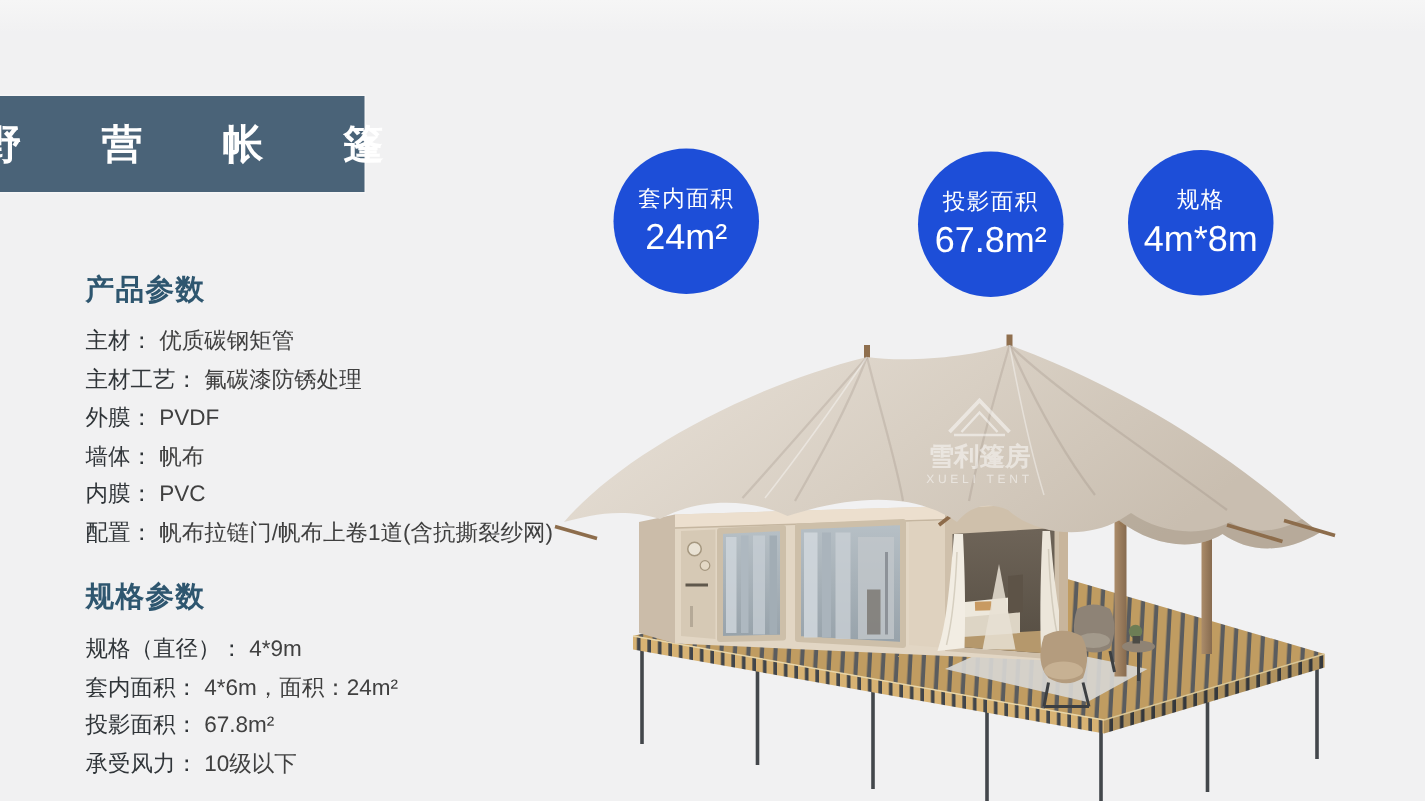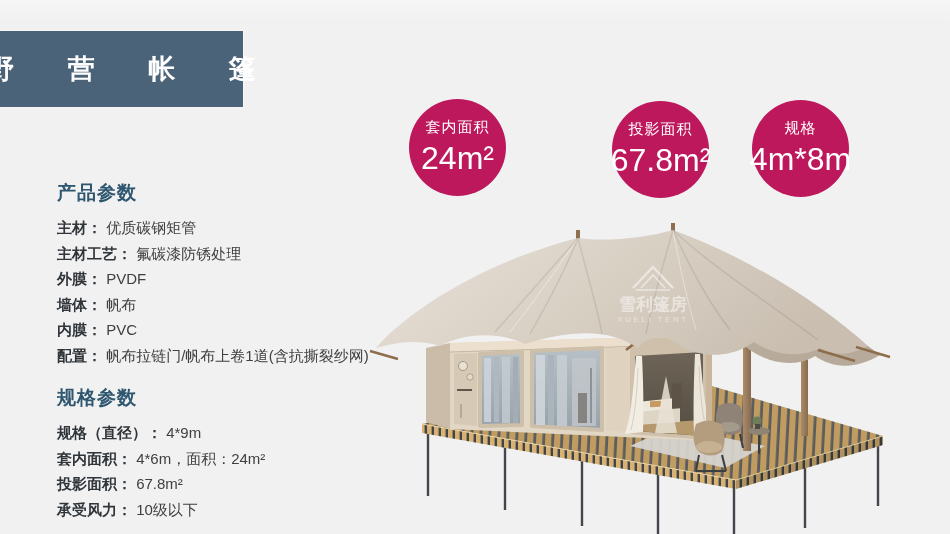--- a/index.html
+++ b/index.html
@@ -4,50 +4,50 @@
 <style>
   html,body{margin:0;padding:0;}
   body{
     width:950px;height:534px;overflow:hidden;position:relative;
     background:linear-gradient(#f6f6f6,#f1f1f2 4%,#f1f1f2);
     font-family:"Liberation Sans","DejaVu Sans",sans-serif;
     color:#3c4146;
   }
   
   .banner{
-    position:absolute;left:0;top:31px;width:243px;height:76px;
+    position:absolute;left:0;top:64px;width:243px;height:64px;
     background:#4a6378;display:flex;align-items:center;justify-content:center;
     box-shadow:0 0 0 1px rgba(255,255,255,.35);
     text-align:center;
   }
   .banner h1{
     margin:0;color:#ffffff;font-size:27px;font-weight:700;
     letter-spacing:23px;padding-left:23px;white-space:nowrap;
   }
   
   .stat{
     position:absolute;width:97px;height:97px;border-radius:50%;
-    background:#be185d;color:#fff;display:flex;flex-direction:column;
+    background:#1d4ed8;color:#fff;display:flex;flex-direction:column;
     align-items:center;justify-content:center;text-align:center;
   }
   .stat .lbl{font-size:15px;letter-spacing:1px;margin-bottom:3px;}
-  .stat .val{font-size:32px;font-weight:500;letter-spacing:0;}
+  .stat .val{font-size:24px;font-weight:500;letter-spacing:0;}
   #stat1{left:409px;top:99px;}
   #stat2{left:612px;top:101px;}
   #stat3{left:752px;top:100px;}
   
   .params{position:absolute;left:57px;width:330px;}
   #productParams{top:180px;}
   #specParams{top:385px;}
   .params h2{
     margin:0 0 9px 0;font-size:19px;font-weight:700;color:#2e566f;
     letter-spacing:1px;
   }
   .prow{font-size:15px;line-height:25.5px;white-space:nowrap;}
-  .prow .k{font-weight:700;color:#303539;}
+  .prow .k{font-weight:400;color:#303539;}
   .prow .v{color:#404040;}
   
   #tentWrap{position:absolute;left:350px;top:208px;width:600px;height:334px;}
 </style>
 </head>
 <body>
 
 <div class="banner">
   <h1>野 营 帐 篷</h1>
 </div>

